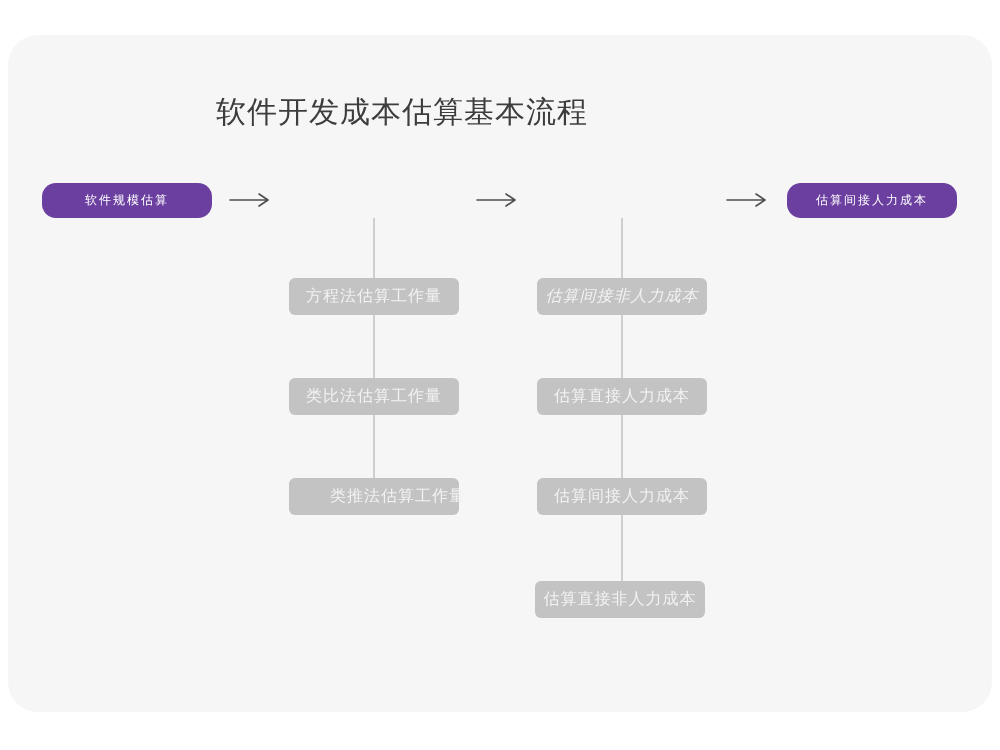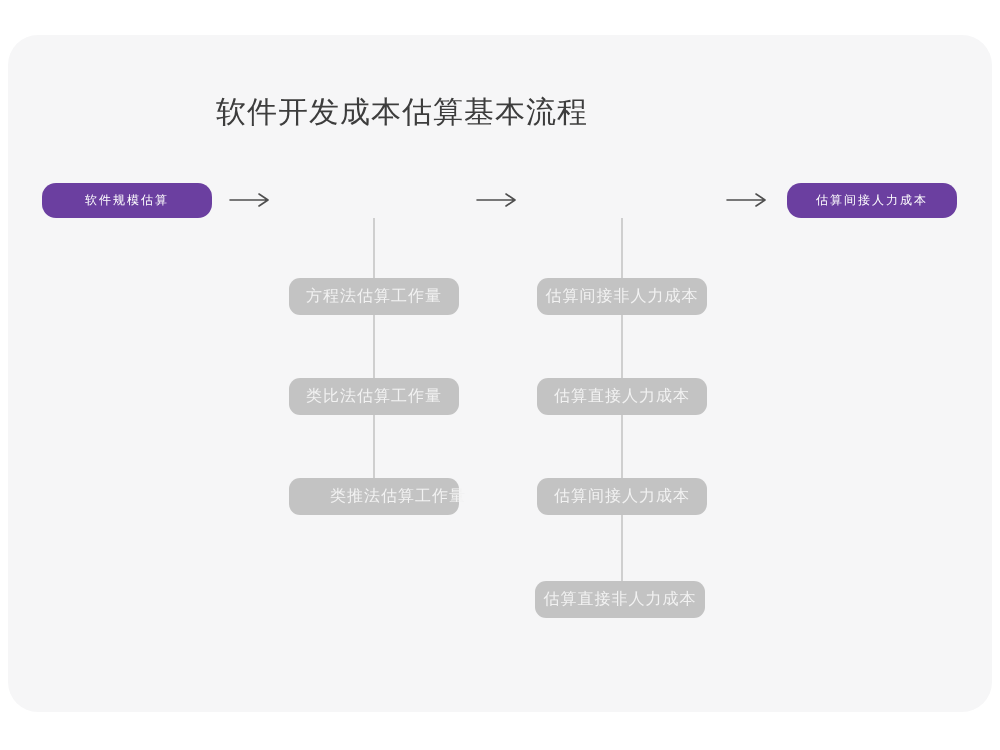--- a/index.html
+++ b/index.html
@@ -30,21 +30,21 @@
     position:absolute;height:35px;width:170px;
     display:flex;align-items:center;justify-content:center;
     z-index:2;white-space:nowrap;
   }
   .main-node{
     background:var(--primary-node-bg);color:var(--primary-node-text);
     border-radius:14px;font-size:12px;letter-spacing:2px;top:183px;
   }
   .sub-node{
     background:var(--substep-node-bg);color:var(--substep-node-text);
-    border-radius:11px;font-size:16px;letter-spacing:1px;height:37px;
+    border-radius:6px;font-size:16px;letter-spacing:1px;height:37px;
   }
   .vline{
     position:absolute;width:2px;background:var(--connector);z-index:1;top:218px;
   }
   .arrow{position:absolute;top:192px;z-index:2;}
   .arrow path{stroke:var(--arrow);stroke-width:1.6;fill:none;stroke-linecap:round;stroke-linejoin:round;}
 </style>
 </head>
 <body>
 
@@ -71,17 +71,17 @@
   <svg class="arrow" style="left:726px;" width="44" height="16" viewBox="0 0 44 16">
     <path d="M1 8 H39 M30 2 L39 8 L30 14"></path>
   </svg>
 
   <div class="node main-node" style="left:787px;">估算间接人力成本</div>
 
   <div class="node sub-node" style="left:289px;top:278px;">方程法估算工作量</div>
   <div class="node sub-node" style="left:289px;top:378px;">类比法估算工作量</div>
   <div class="node sub-node" style="left:289px;top:478px;padding-left:48px;">类推法估算工作量</div>
 
-  <div class="node sub-node" style="left:537px;top:278px;">估算间接非人力成本</div>
+  <div class="node sub-node" style="left:537px;top:278px;font-style:italic;">估算间接非人力成本</div>
   <div class="node sub-node" style="left:537px;top:478px;">估算间接人力成本</div>
   <div class="node sub-node" style="left:537px;top:378px;">估算直接人力成本</div>
   <div class="node sub-node" style="left:535px;top:581px;">估算直接非人力成本</div>
 </div>
 
 </body></html>

